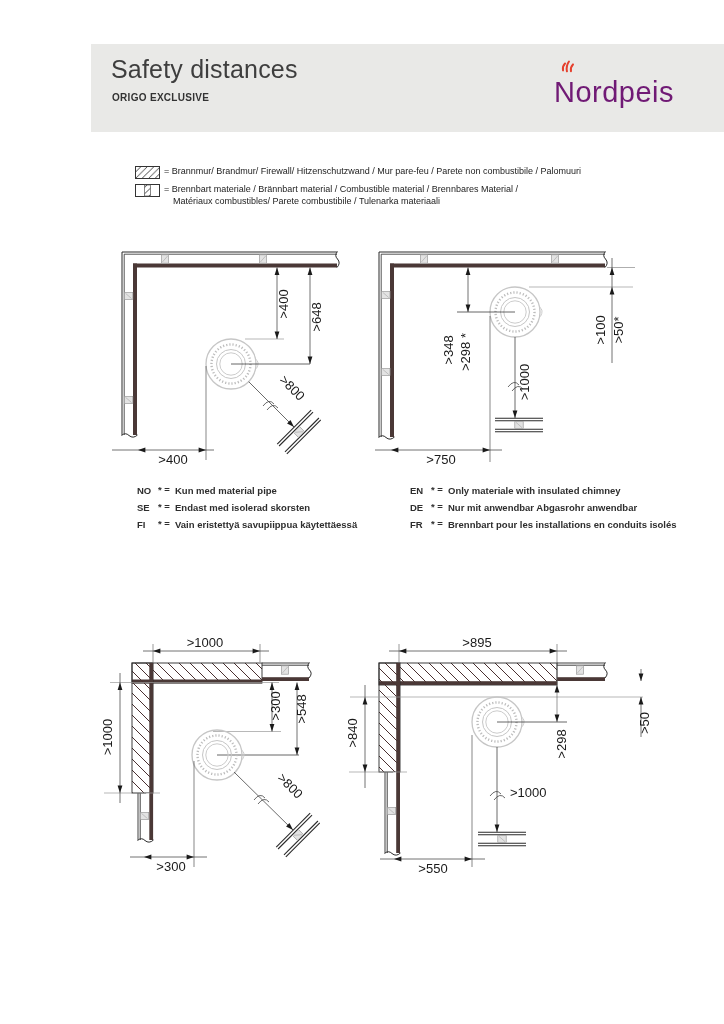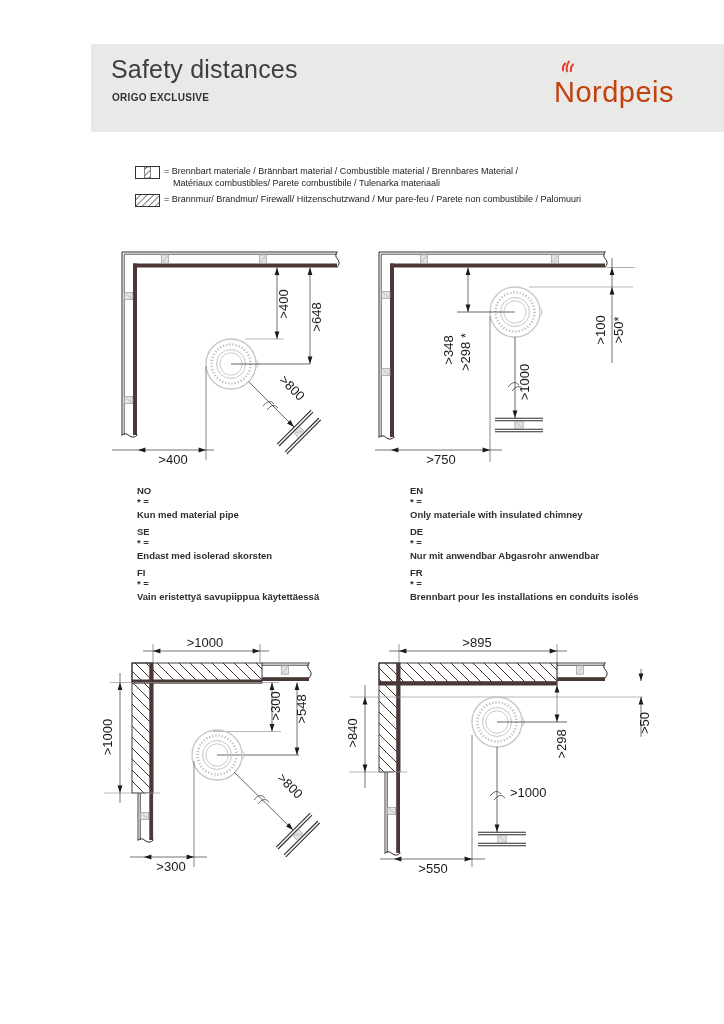--- a/index.html
+++ b/index.html
@@ -3,32 +3,32 @@
 <meta charset="utf-8">
 <style>
   html,body{margin:0;padding:0;background:#fff;}
   .page{position:relative;width:724px;height:1024px;background:#ffffff;overflow:hidden;
         font-family:"Liberation Sans",sans-serif;margin-left:47px;}
   
   .band{position:absolute;left:44px;top:44px;width:637px;height:88px;background:#e9e9e7;}
   .title{position:absolute;left:20px;top:11px;font-size:25px;color:#3e3e3e;letter-spacing:.2px;}
   .subtitle{position:absolute;left:21px;top:48px;font-size:10px;font-weight:bold;color:#333;letter-spacing:.3px;text-align:right;}
   .brand{position:absolute;right:34px;top:10px;width:140px;height:60px;}
-  .brand-text{position:absolute;left:0;top:22px;font-size:29px;color:#c2410c;letter-spacing:.5px;}
+  .brand-text{position:absolute;left:0;top:22px;font-size:29px;color:#701a75;letter-spacing:.5px;}
   .flame{position:absolute;left:7px;top:4px;}
   
   .legend{position:absolute;left:88px;top:166px;font-size:9px;color:#222;line-height:11.5px;}
   .legend-row{display:flex;margin-bottom:5px;}
   .legend-sym{width:25px;height:13px;margin-right:4px;flex:none;}
   .legend-indent{padding-left:9px;}
   
   .notes{position:absolute;left:90px;top:485px;display:flex;}
   .notes-col{display:flex;flex-direction:column;}
   .notes-col.first{width:273px;}
-  .note-row{display:flex;font-size:9.5px;font-weight:bold;color:#2e2e2e;line-height:12px;margin-bottom:5px;flex-direction:column;}
+  .note-row{display:flex;font-size:9.5px;font-weight:bold;color:#2e2e2e;line-height:12px;margin-bottom:5px;}
   .note-code{width:21px;}
   .note-star{width:17px;}
   .note-star .s{position:relative;top:-1px;}
   svg.diagram{position:absolute;}
   svg text{font-family:"Liberation Sans",sans-serif;font-size:13px;fill:#1a1a1a;}
 </style>
 </head>
 <body>
 
 <div class="page">
@@ -74,33 +74,33 @@
           <path d="M10.5,13 q-1.2,-4 1.3,-7"></path>
         </g>
       </svg>
       <span class="brand-text">Nordpeis</span>
     </div>
   </header>
 
   <div class="legend">
     <div class="legend-row">
       <svg class="legend-sym">
+        <rect x="0.5" y="0.5" width="24" height="12" fill="url(#hl)" stroke="#333"></rect>
+      </svg>
+      <div>= Brannmur/ Brandmur/ Firewall/ Hitzenschutzwand / Mur pare-feu / Parete non combustibile / Palomuuri</div>
+    </div>
+    <div class="legend-row">
+      <svg class="legend-sym">
         <rect x="0.5" y="0.5" width="24" height="12" fill="#fff" stroke="#333"></rect>
         <rect x="9.5" y="1" width="6" height="11" fill="url(#hl)" stroke="#555" stroke-width="0.7"></rect>
       </svg>
       <div>
         <div>= Brennbart materiale / Brännbart material /  Combustible material / Brennbares Material /</div>
         <div class="legend-indent">Matériaux combustibles/ Parete combustibile / Tulenarka materiaali</div>
       </div>
-    </div>
-    <div class="legend-row">
-      <svg class="legend-sym">
-        <rect x="0.5" y="0.5" width="24" height="12" fill="url(#hl)" stroke="#333"></rect>
-      </svg>
-      <div>= Brannmur/ Brandmur/ Firewall/ Hitzenschutzwand / Mur pare-feu / Parete non combustibile / Palomuuri</div>
     </div>
   </div>
 
   <svg class="diagram" style="left:55px;top:238px" width="250" height="235" viewBox="0 0 250 235">
     <g stroke="#2a2a2a" stroke-width="1" fill="none">
       <path d="M235,14 H20 V197"></path>
       <path d="M235,16.2 H22.2 V197" stroke-width="0.8"></path>
     </g>
     <rect x="31" y="25.5" width="204" height="4" fill="#4a3836"></rect>
     <rect x="31" y="25.5" width="4" height="171.5" fill="#4a3836"></rect>

